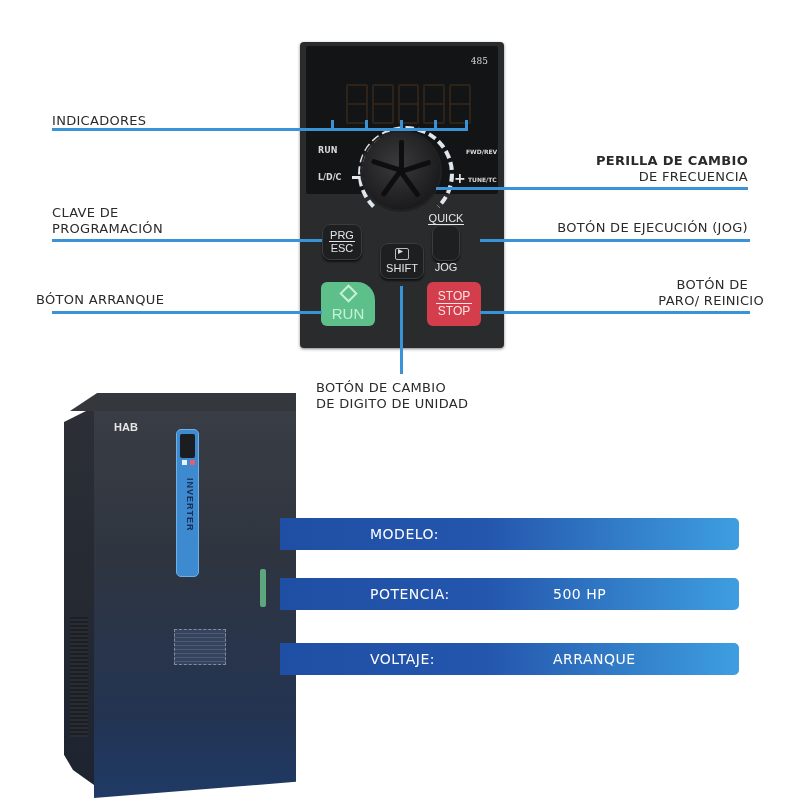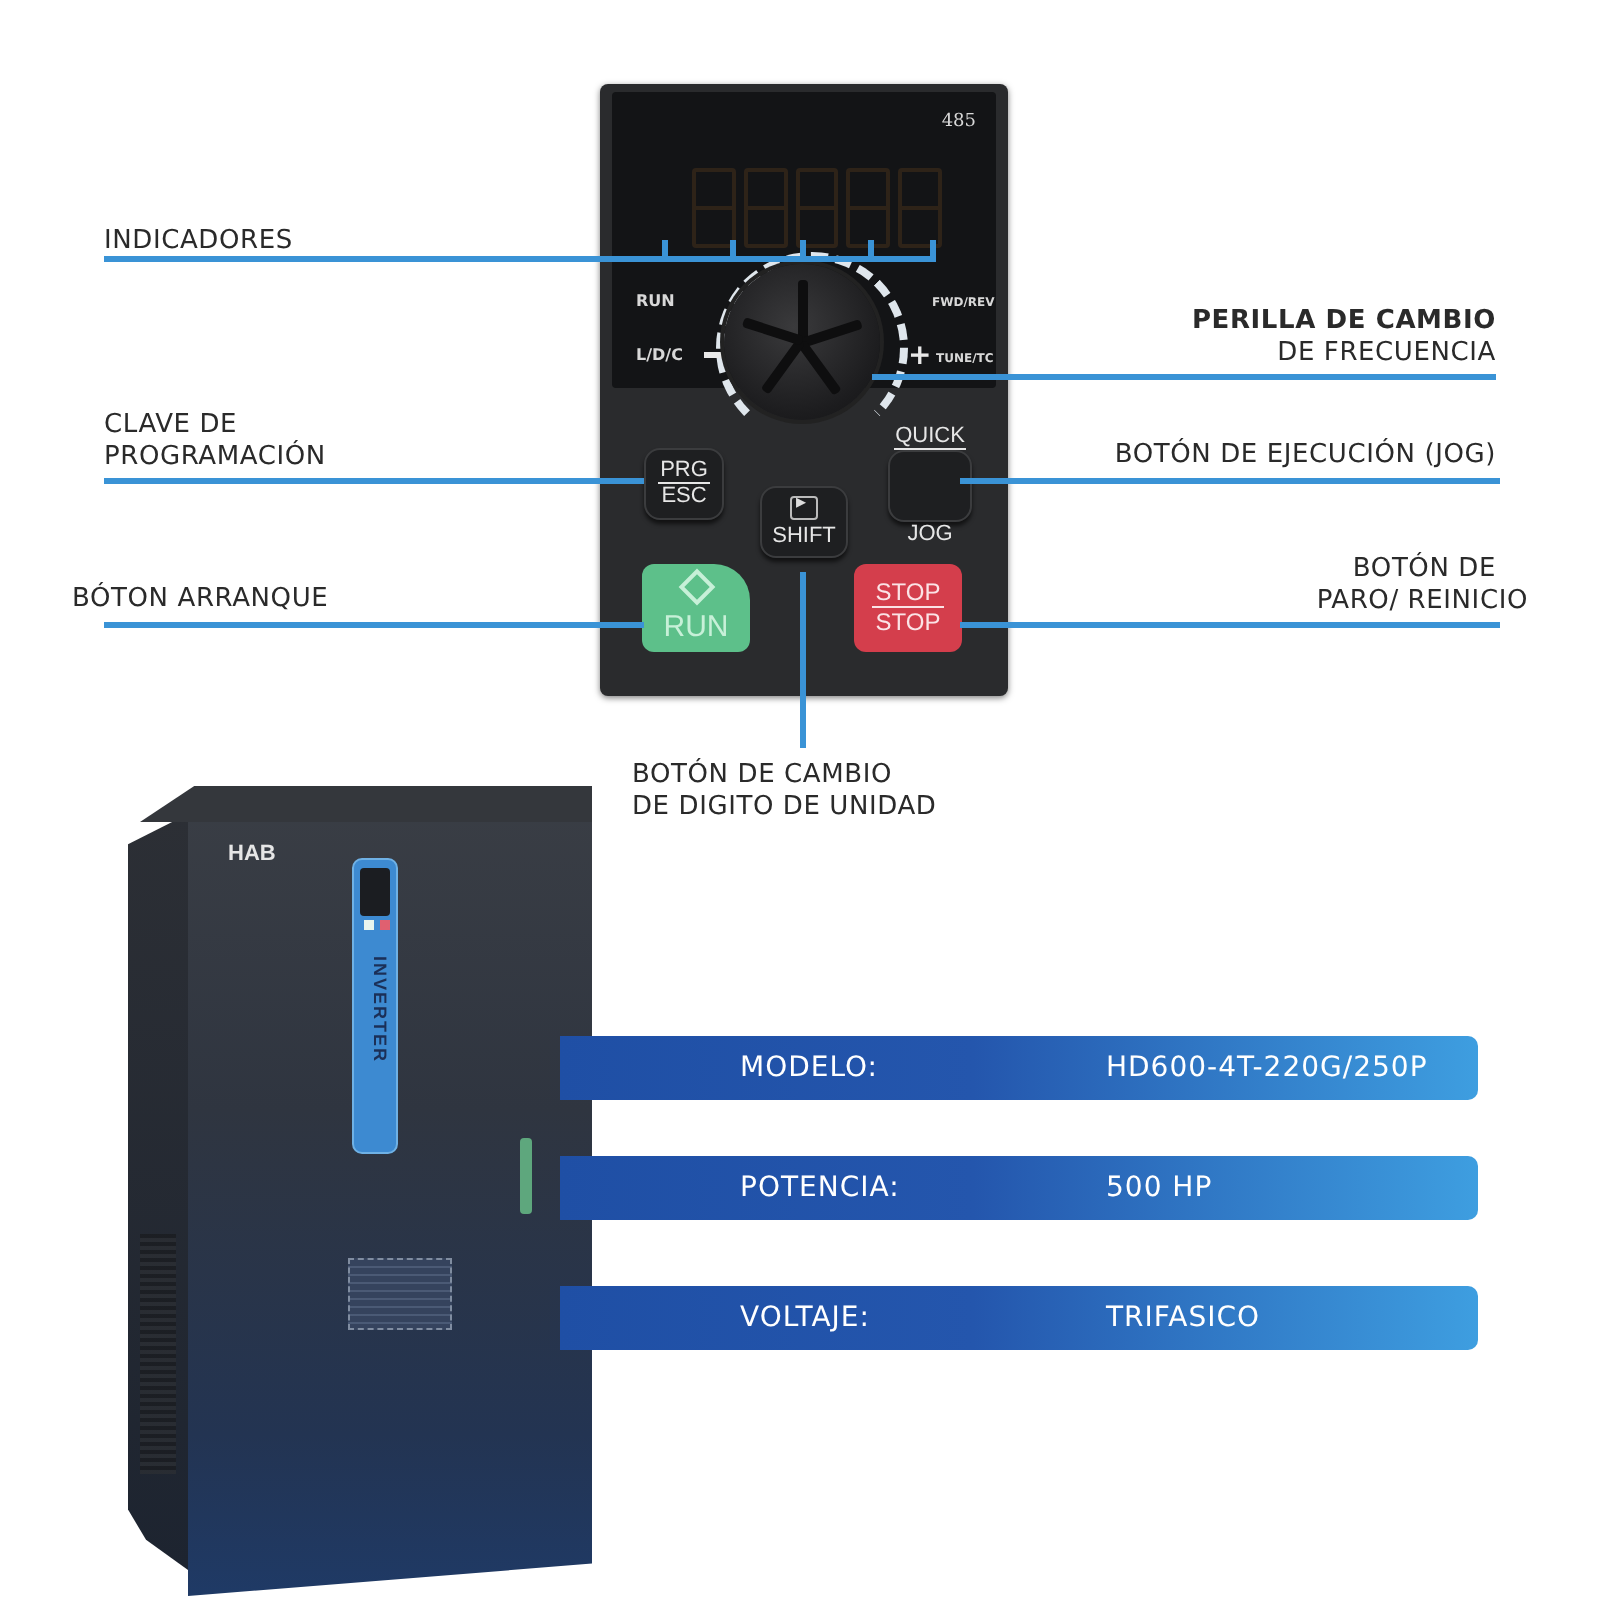--- a/index.html
+++ b/index.html
@@ -83,21 +83,21 @@
     <div class="knob-spoke" style="transform:rotate(72deg);"></div>
     <div class="knob-spoke" style="transform:rotate(144deg);"></div>
     <div class="knob-spoke" style="transform:rotate(216deg);"></div>
     <div class="knob-spoke" style="transform:rotate(288deg);"></div>
   </div>
 
   <div class="key key-dark" style="left:22px; top:182px; width:40px; height:36px;">
     <span class="top">PRG</span>
     <span class="bot">ESC</span>
   </div>
-  <div class="key key-dark" style="left:144px; top:183px; width:42px; height:36px;gap:36px;">
+  <div class="key key-dark" style="left:132px; top:183px; width:28px; height:36px;gap:36px;">
     <span class="top">QUICK</span>
     <span class="bot">JOG</span>
   </div>
   <div class="key key-dark" style="left:80px; top:201px; width:44px; height:36px;">
     <div class="shift-ico"></div>
     <span>SHIFT</span>
   </div>
   <div class="key run" style="left:21px; top:240px; width:54px; height:44px;">
     <div class="run-ico"></div>
     <span>RUN</span>
@@ -151,22 +151,21 @@
     <div class="strip-btn" style="left:5px; background:#e8f5ee;"></div>
     <div class="strip-btn" style="left:13px; background:#e06070;"></div>
     <span class="strip-text">INVERTER</span>
   </div>
   <div class="handle"></div>
   <div class="label-plate"></div>
 </div>
 
 <div class="band" style="top:518px;">
   <span class="k">MODELO:</span>
-  <span class="v">HD600-4T-220G/250P</span>
 </div>
 <div class="band" style="top:578px;">
   <span class="k">POTENCIA:</span>
   <span class="v">500 HP</span>
 </div>
 <div class="band" style="top:643px;">
   <span class="k">VOLTAJE:</span>
-  <span class="v">TRIFASICO</span>
+  <span class="v">ARRANQUE</span>
 </div>
 
 </body></html>

